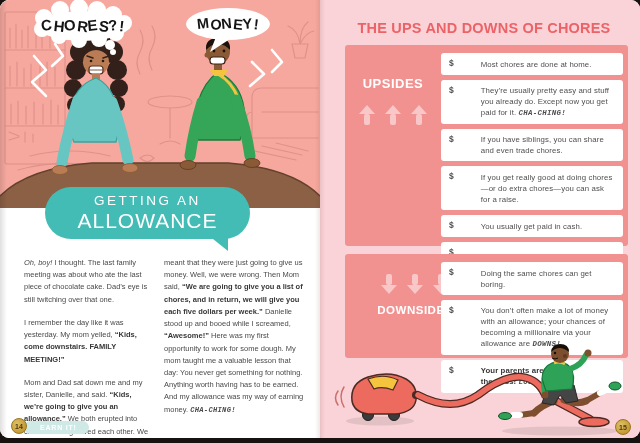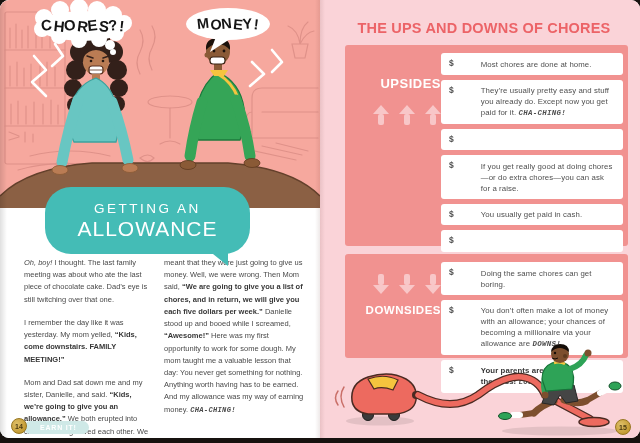--- a/index.html
+++ b/index.html
@@ -8,21 +8,21 @@
   .stage { position:relative; width:640px; height:443px; }
   .book { position:absolute; left:0; top:0; width:640px; height:438px;
     border-radius:9px; overflow:hidden; background:#fff; }
 
   
   .page-left { position:absolute; left:0; top:0; width:320px; height:438px; background:#fff; }
   .page-left::after { content:''; position:absolute; left:0; top:0; bottom:0; width:7px;
     background:linear-gradient(90deg, rgba(0,0,0,.12), rgba(0,0,0,0)); pointer-events:none; }
   .illus-wrap { position:absolute; left:0; top:0; }
 
-  .title-bubble { position:absolute; left:45px; top:187px; width:205px; height:67px;
+  .title-bubble { position:absolute; left:45px; top:187px; width:205px; height:52px;
     background:#44bcb6; border-radius:26px; display:flex; flex-direction:column;
     align-items:center; justify-content:center; z-index:3; color:#fff; }
   .bubble-tail { position:absolute; right:22px; bottom:-12px; width:0; height:0;
     border-top:16px solid #44bcb6; border-left:20px solid transparent; }
   .t1 { font-size:13.5px; font-weight:400; letter-spacing:2.5px; }
   .t2 { font-size:21px; font-weight:400; letter-spacing:1px; margin-top:1px; }
 
   .col { position:absolute; font-size:7.5px; line-height:1.63; color:#4a4a4a; text-align:left; }
   .col1 { left:24px; top:257px; width:128px; }
   .col2 { left:164px; top:257px; width:140px; }
@@ -50,21 +50,21 @@
     background:linear-gradient(90deg, rgba(90,40,35,0), rgba(90,40,35,.10) 50%, rgba(90,40,35,0)); pointer-events:none; }
 
   .rp-title { position:absolute; top:20px; left:0; right:0; text-align:center;
     color:#ec6367; font-size:14.5px; font-weight:800; letter-spacing:.2px;margin-left:8px; }
 
   .block { position:absolute; left:25px; width:283px; background:#f19290; border-radius:3px; }
   .block-upsides { top:45px; height:201px; }
   .block-downsides { top:254px; height:104px; }
 
   .panel { position:absolute; left:0; top:0; bottom:8px; width:96px;
-    display:flex; flex-direction:column; align-items:flex-end; }
+    display:flex; flex-direction:column; align-items:center; }
   .block-upsides .panel { padding-top:31px; }
   .block-downsides .panel { padding-top:20px;padding-left:44px; }
   .panel-label { color:#fff; font-weight:800; letter-spacing:.5px; }
   .block-upsides .panel-label { font-size:13px; }
   .block-downsides .panel-label { font-size:11.5px; margin-top:9px; }
   .arrow-row { display:flex; gap:10px; }
   .block-upsides .arrow-row { margin-top:14px; }
   .arrow { width:16px; height:21px; }
   .a-head-up { width:0; height:0; border-left:8px solid transparent; border-right:8px solid transparent;
     border-bottom:9px solid #f8c7c8; }
@@ -235,20 +235,21 @@
             <div class="ud-row">
               <span class="dollar">$</span>
               <span class="row-text"><span class="seg-n">Most chores are done at home.</span></span>
             </div>
             <div class="ud-row">
               <span class="dollar">$</span>
               <span class="row-text"><span class="seg-n">They’re usually pretty easy and stuff you already do. Except now you get paid for it. </span><span class="seg-script">CHA-CHING!</span></span>
             </div>
             <div class="ud-row">
               <span class="dollar">$</span>
+              <span class="row-text"><span class="seg-n">If you have siblings, you can share and even trade chores.</span></span>
             </div>
             <div class="ud-row">
               <span class="dollar">$</span>
               <span class="row-text"><span class="seg-n">If you get really good at doing chores—or do extra chores—you can ask for a raise.</span></span>
             </div>
             <div class="ud-row">
               <span class="dollar">$</span>
               <span class="row-text"><span class="seg-n">You usually get paid in cash.</span></span>
             </div>
             <div class="ud-row">

